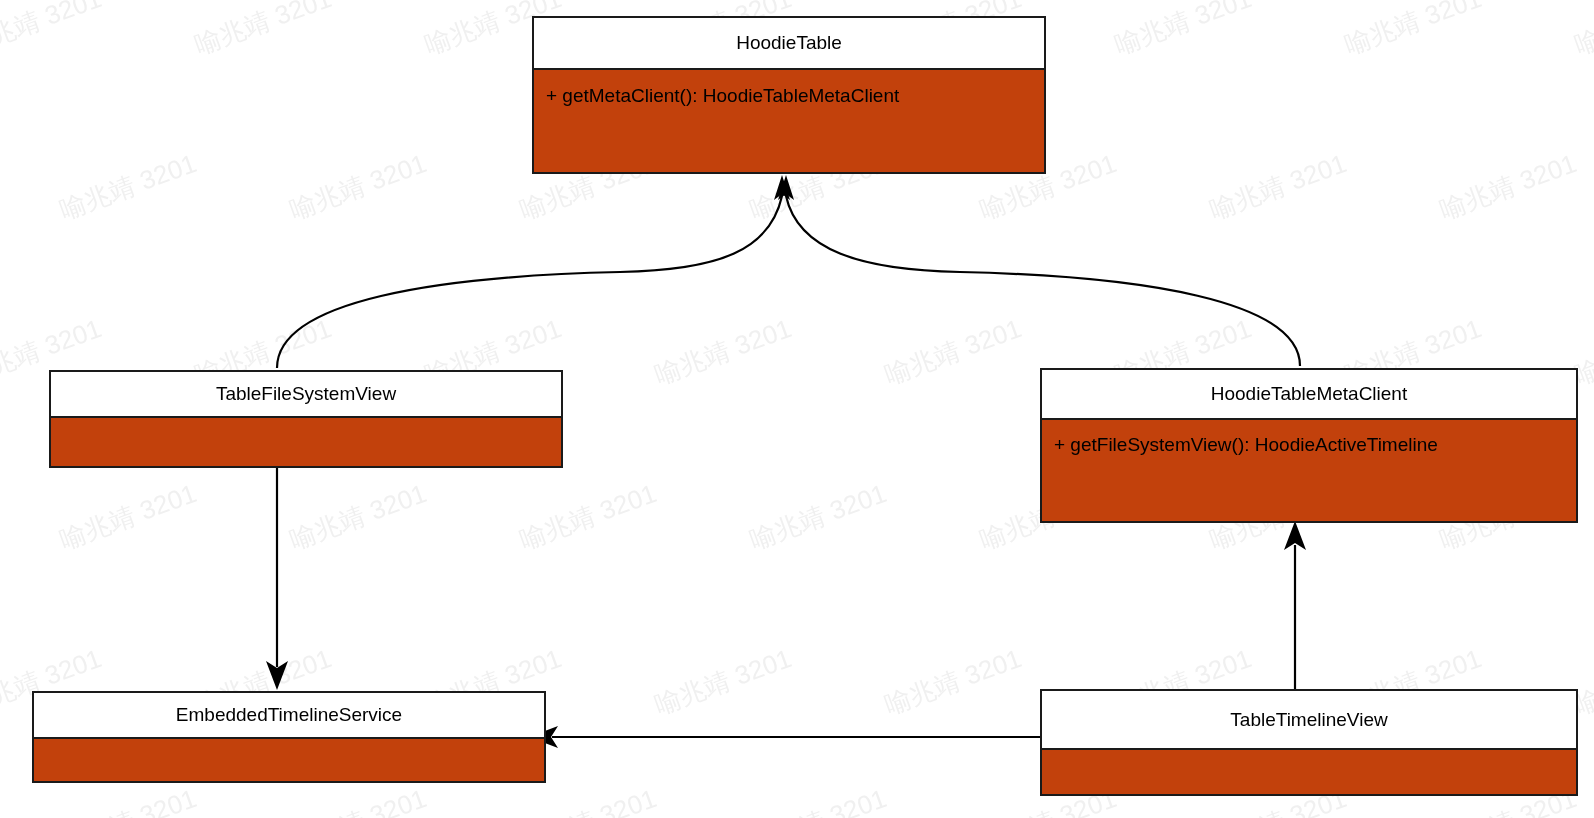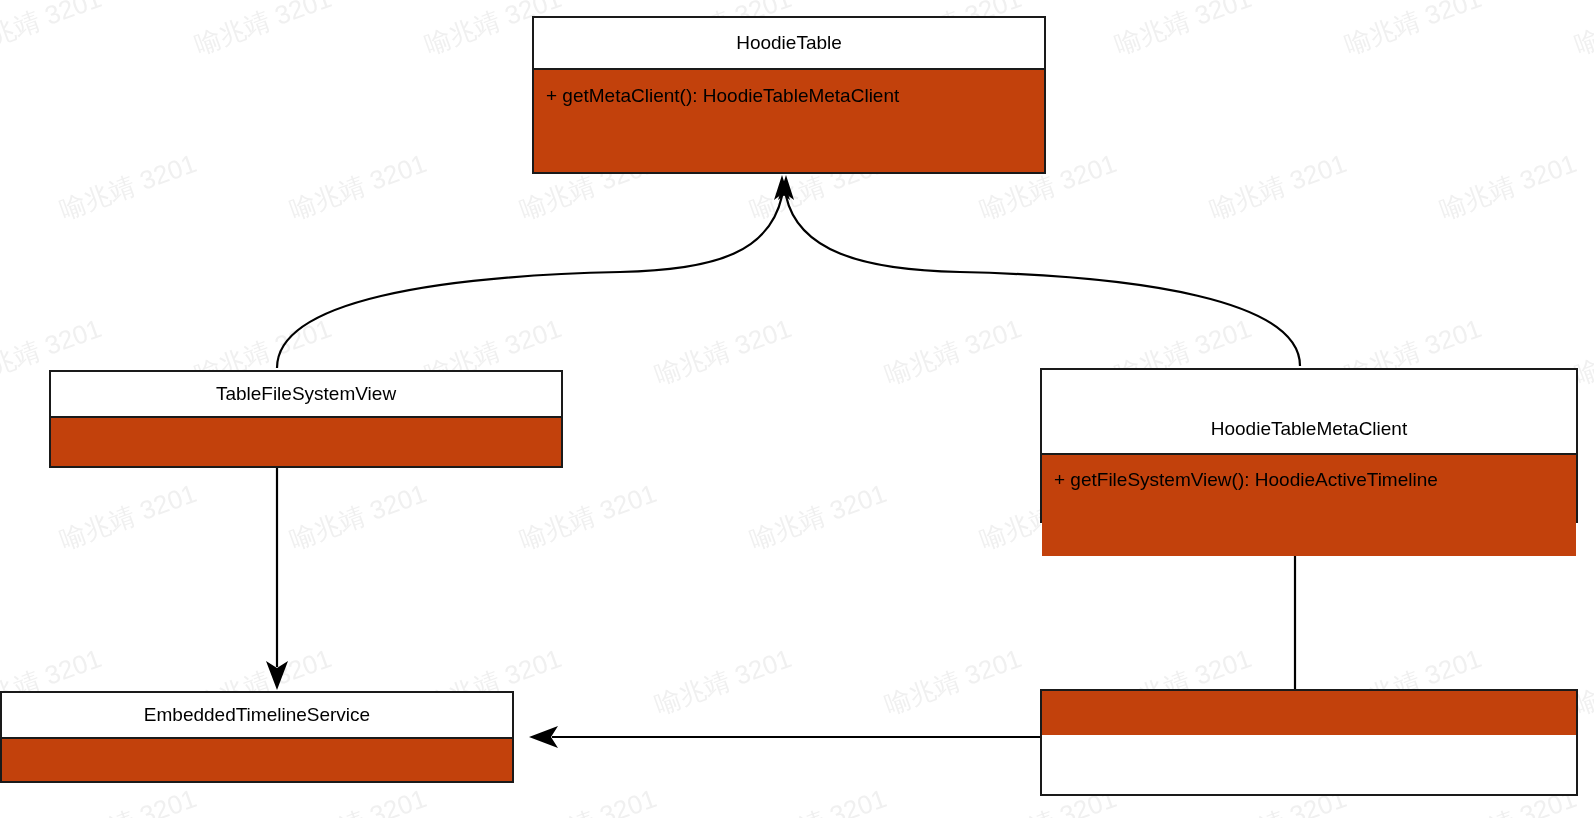--- a/index.html
+++ b/index.html
@@ -176,27 +176,28 @@
         <div class="uml-title" style="height: 52px;">HoodieTable</div>
         <div class="uml-body" style="height: 102px;">
           <div class="uml-member" style="height: 51px;">+ getMetaClient(): HoodieTableMetaClient</div>
         </div>
       </div>
       <div class="uml-class" style="left: 14px; top: 370px; width: 514px; height: 98px; margin-left: 35px;">
         <div class="uml-title" style="height: 46px;">TableFileSystemView</div>
         <div class="uml-body" style="height: 48px;"></div>
       </div>
       <div class="uml-class" style="left: 1040px; top: 368px; width: 538px; height: 155px;">
-        <div class="uml-title" style="height: 50px; margin-top: 35px;">HoodieTableMetaClient</div>
+        <div class="uml-title" style="height: 50px;">HoodieTableMetaClient</div>
         <div class="uml-body" style="height: 101px;">
           <div class="uml-member" style="height: 50.5px;">+ getFileSystemView(): HoodieActiveTimeline</div>
         </div>
       </div>
-      <div class="uml-class" style="left: 0; top: 691px; width: 514px; height: 92px;">
+      <div class="uml-class" style="left: 32px; top: 691px; width: 514px; height: 92px;">
         <div class="uml-title" style="height: 46px;">EmbeddedTimelineService</div>
         <div class="uml-body" style="height: 42px;"></div>
       </div>
       <div class="uml-class" style="left: 1040px; top: 689px; width: 538px; height: 107px;">
+        <div class="uml-title" style="height: 59px;">TableTimelineView</div>
         <div class="uml-body" style="height: 44px;"></div>
       </div>
     </div>
 
 </div>
 
 </body></html>

